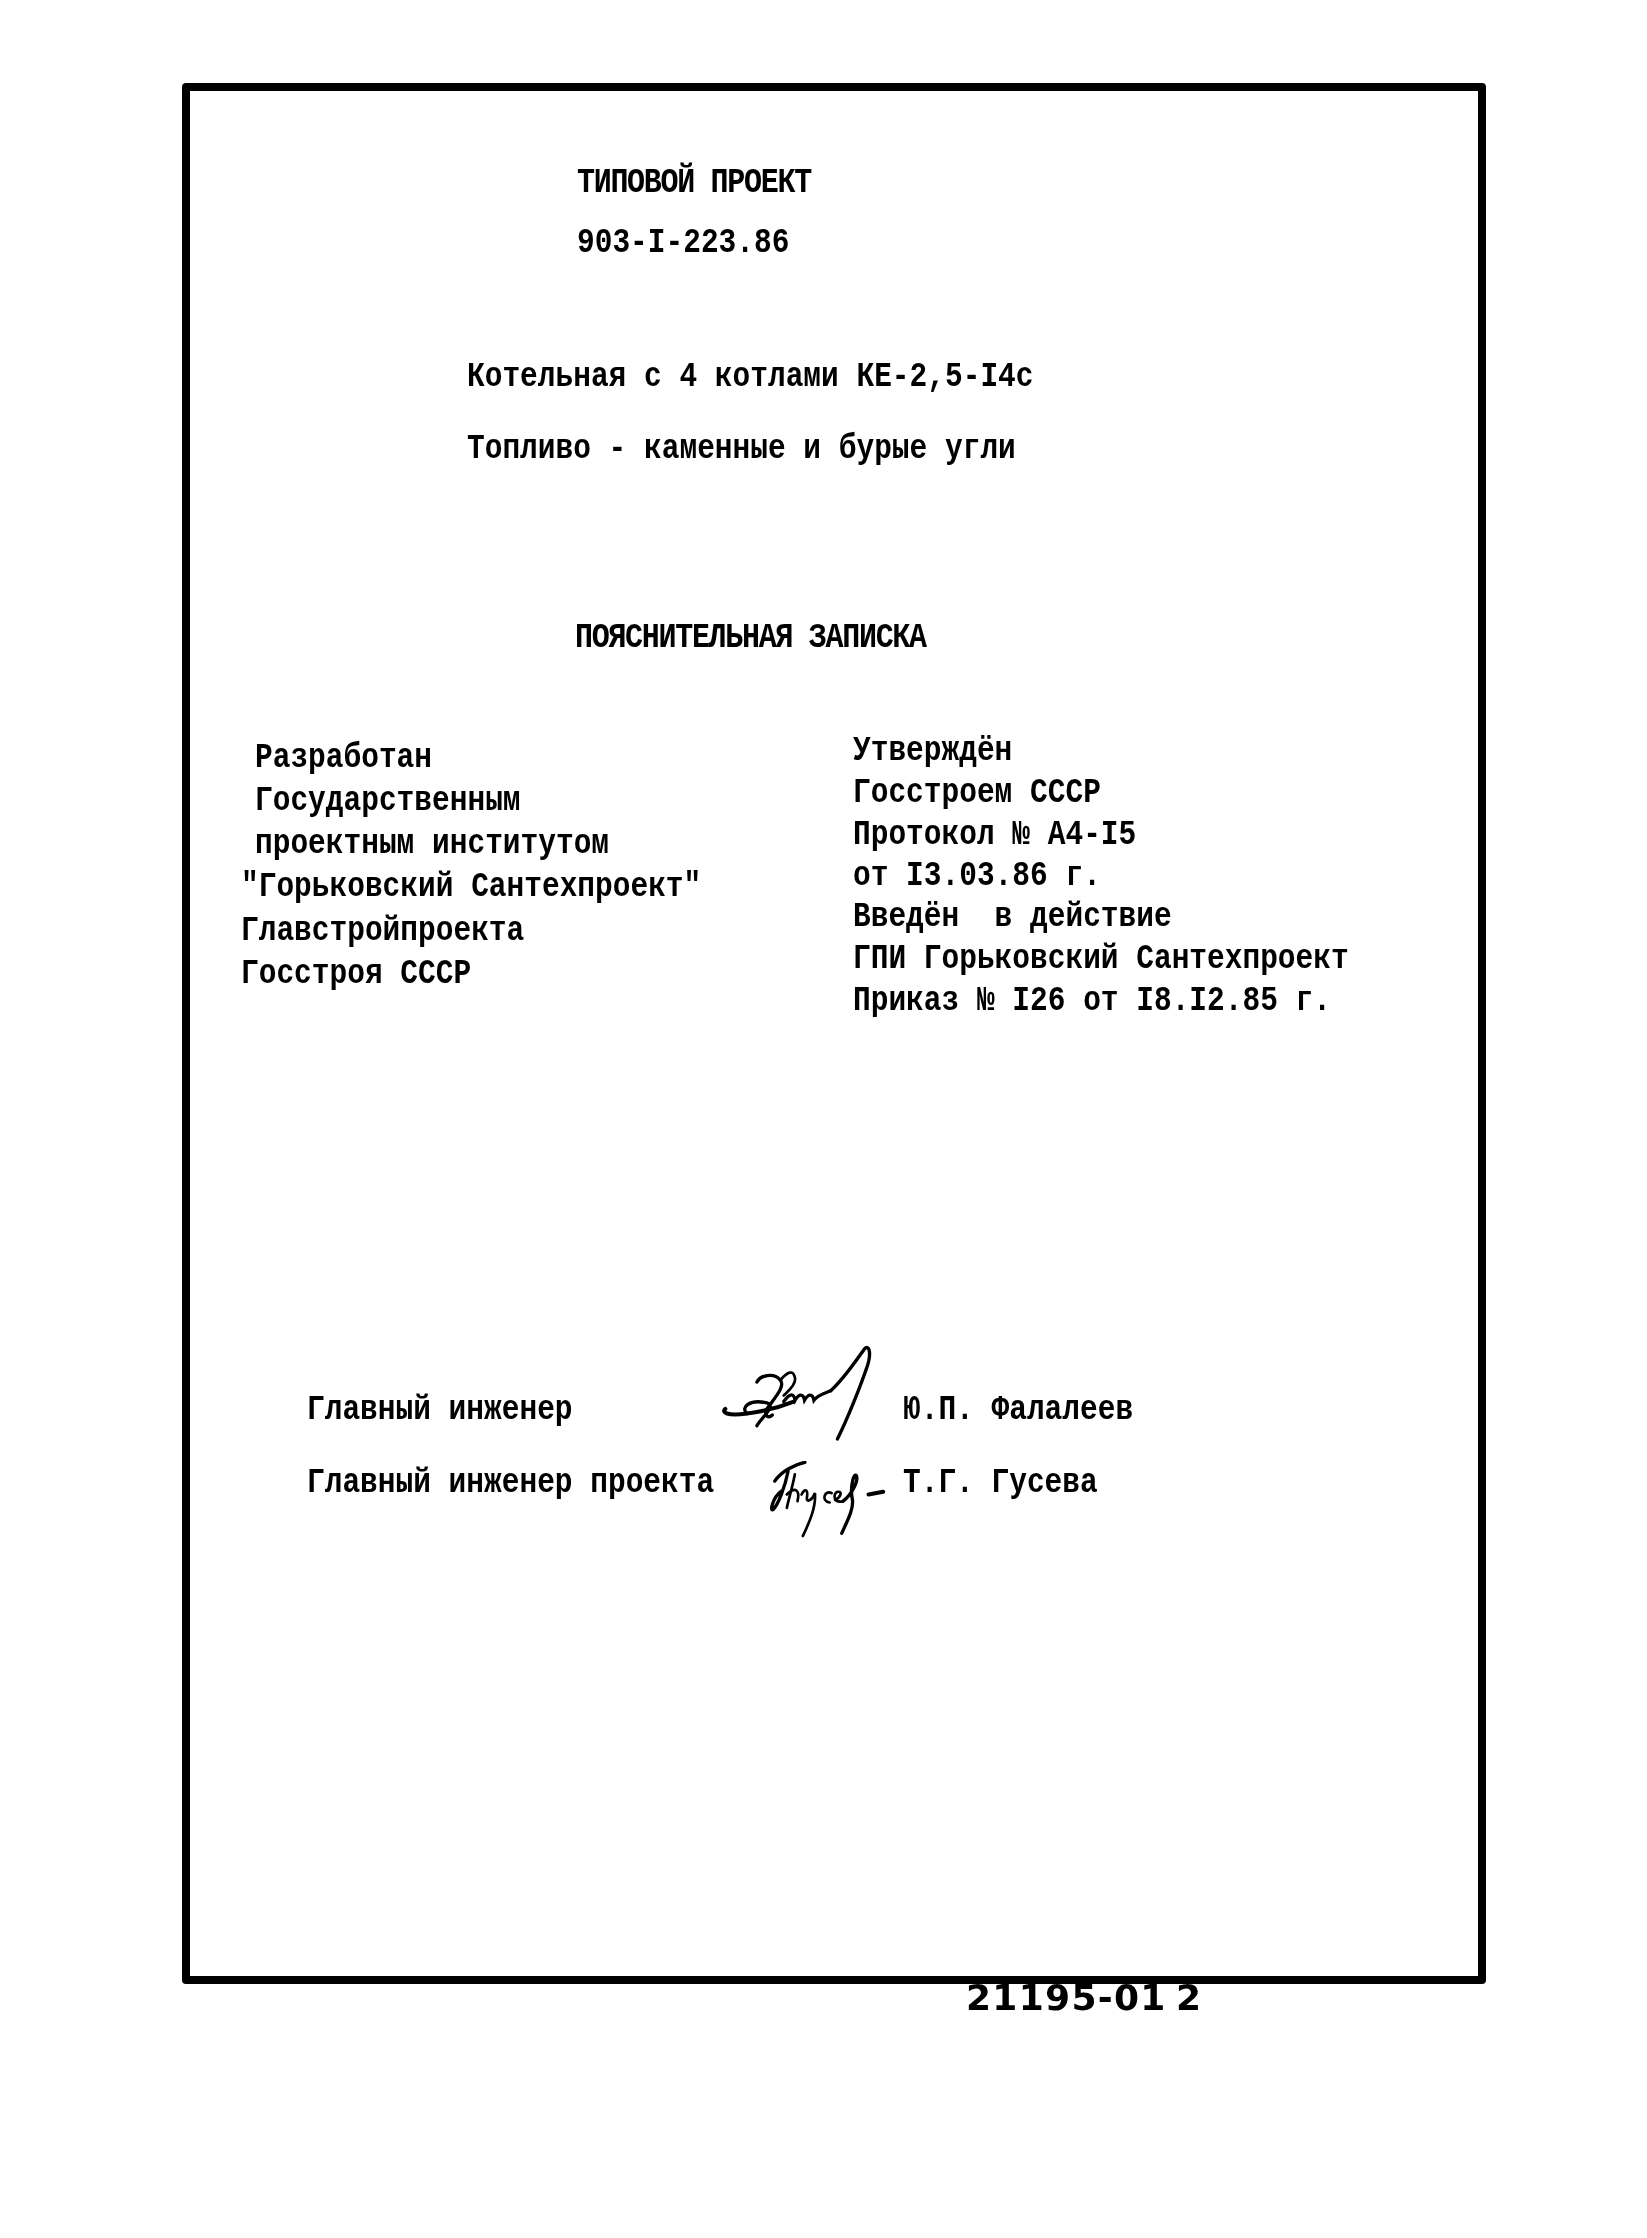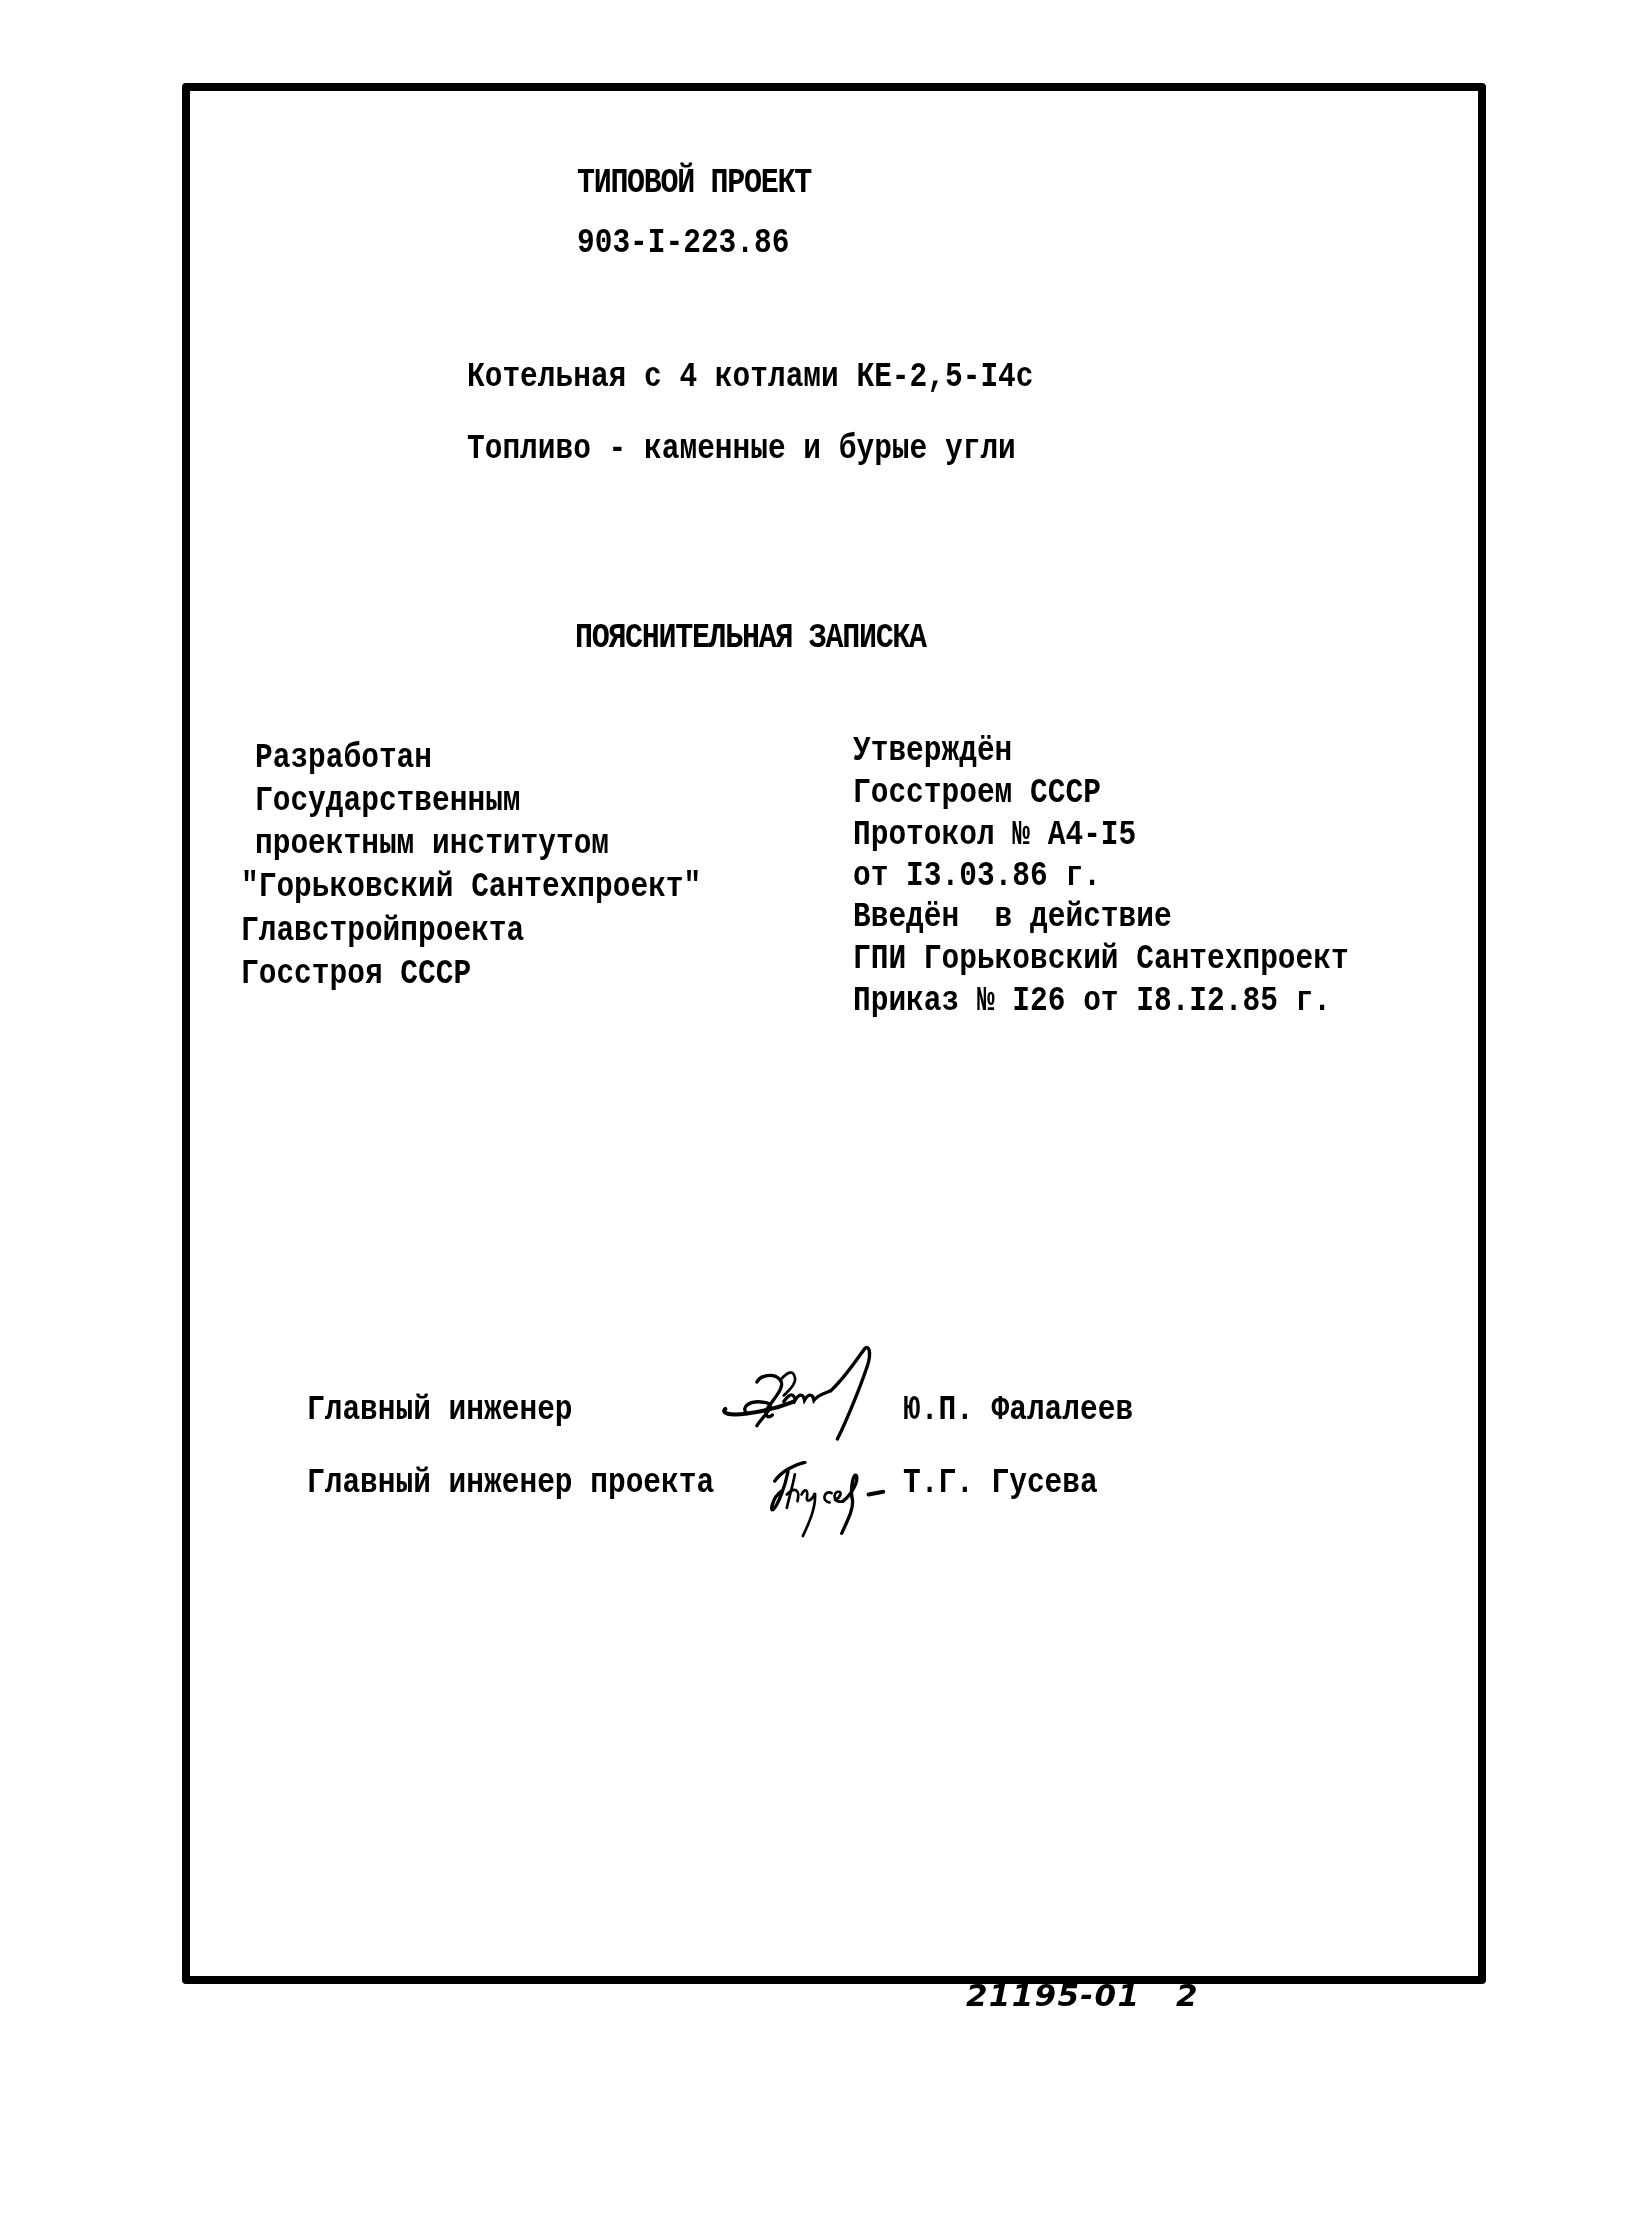--- a/index.html
+++ b/index.html
@@ -13,22 +13,22 @@
     position: absolute; white-space: pre; color: #000;
     font-family: "Liberation Mono", "DejaVu Sans Mono", monospace;
     font-weight: bold; font-size: 29.5px; line-height: 1;
     transform-origin: left bottom; transform: scaleY(1.18);
     letter-spacing: 0px;
   }
   .caps { font-size: 30px; letter-spacing: -1.3px; }
   .sig { position: absolute; }
   .footer {
     position: absolute; white-space: pre; color: #000;
-    font-family: "DejaVu Sans", sans-serif; font-weight: bold; font-style: italic;
-    font-size: 31px; line-height: 1; letter-spacing: 1.3px; text-align: right;
+    font-family: "DejaVu Sans", sans-serif; font-weight: bold; 
+    font-size: 36px; line-height: 1; letter-spacing: 1.3px; text-align: right;
   }
 </style>
 </head>
 <body>
 
 <div class="page">
   <div class="frame"></div>
 
   <div class="t caps" style="left:561px; top:170px;">ТИПОВОЙ ПРОЕКТ</div>
   <div class="t" style="left:561px; top:231px;">903-I-223.86</div>

